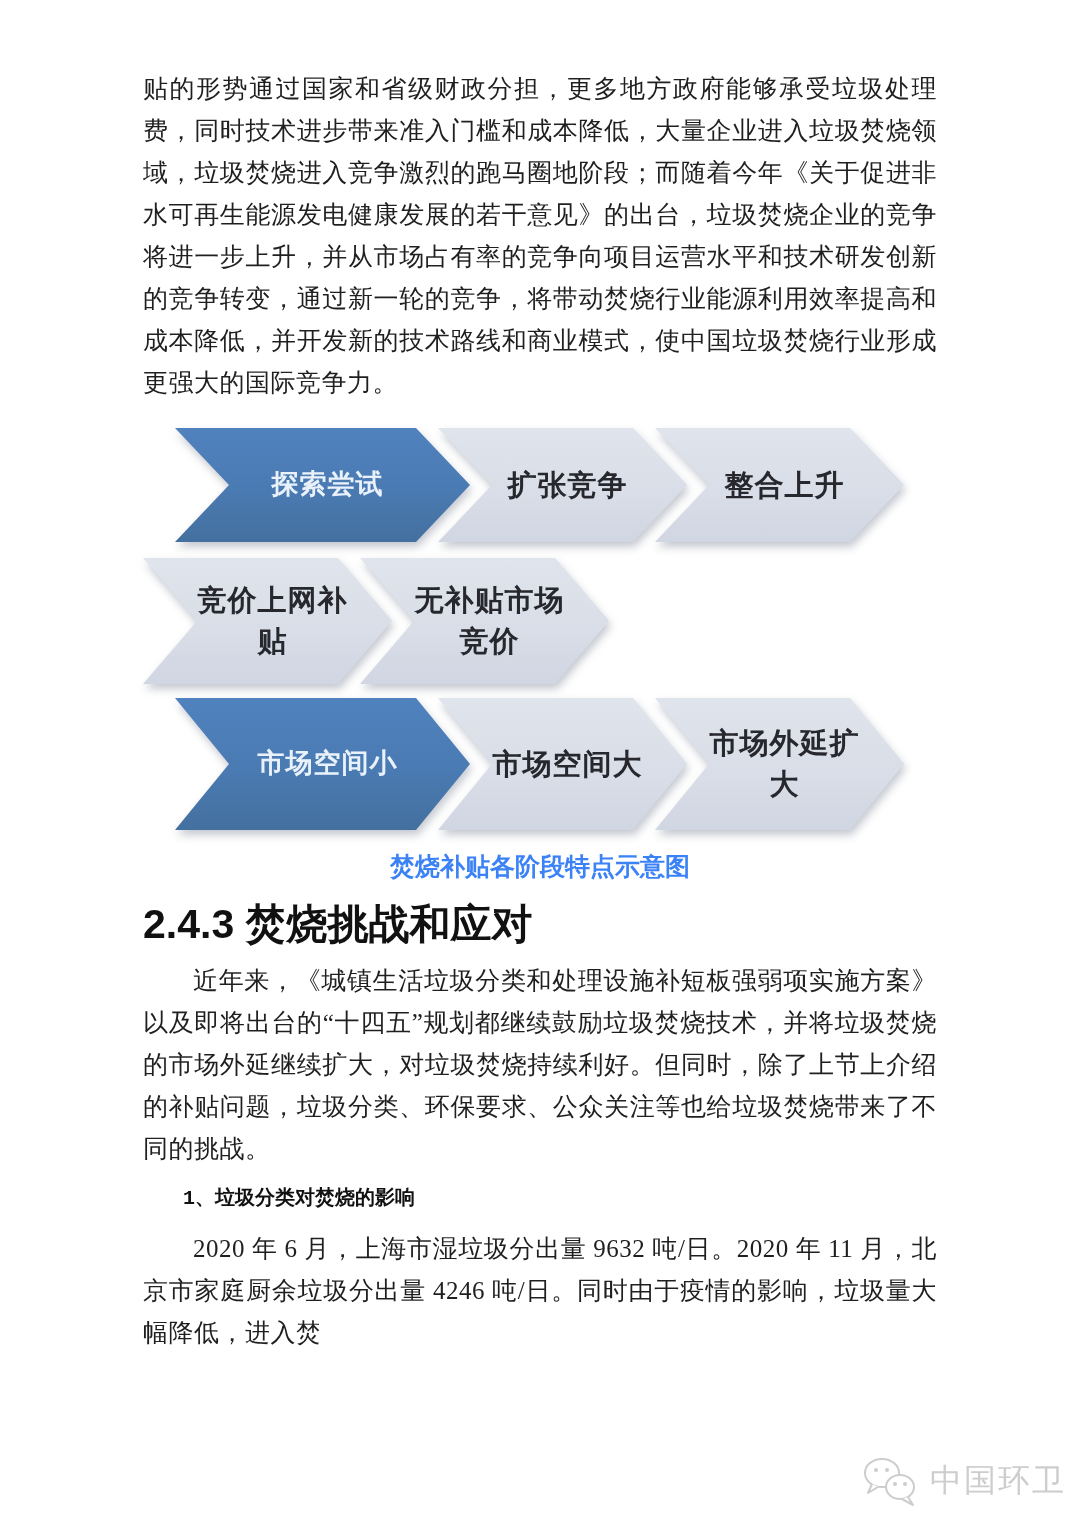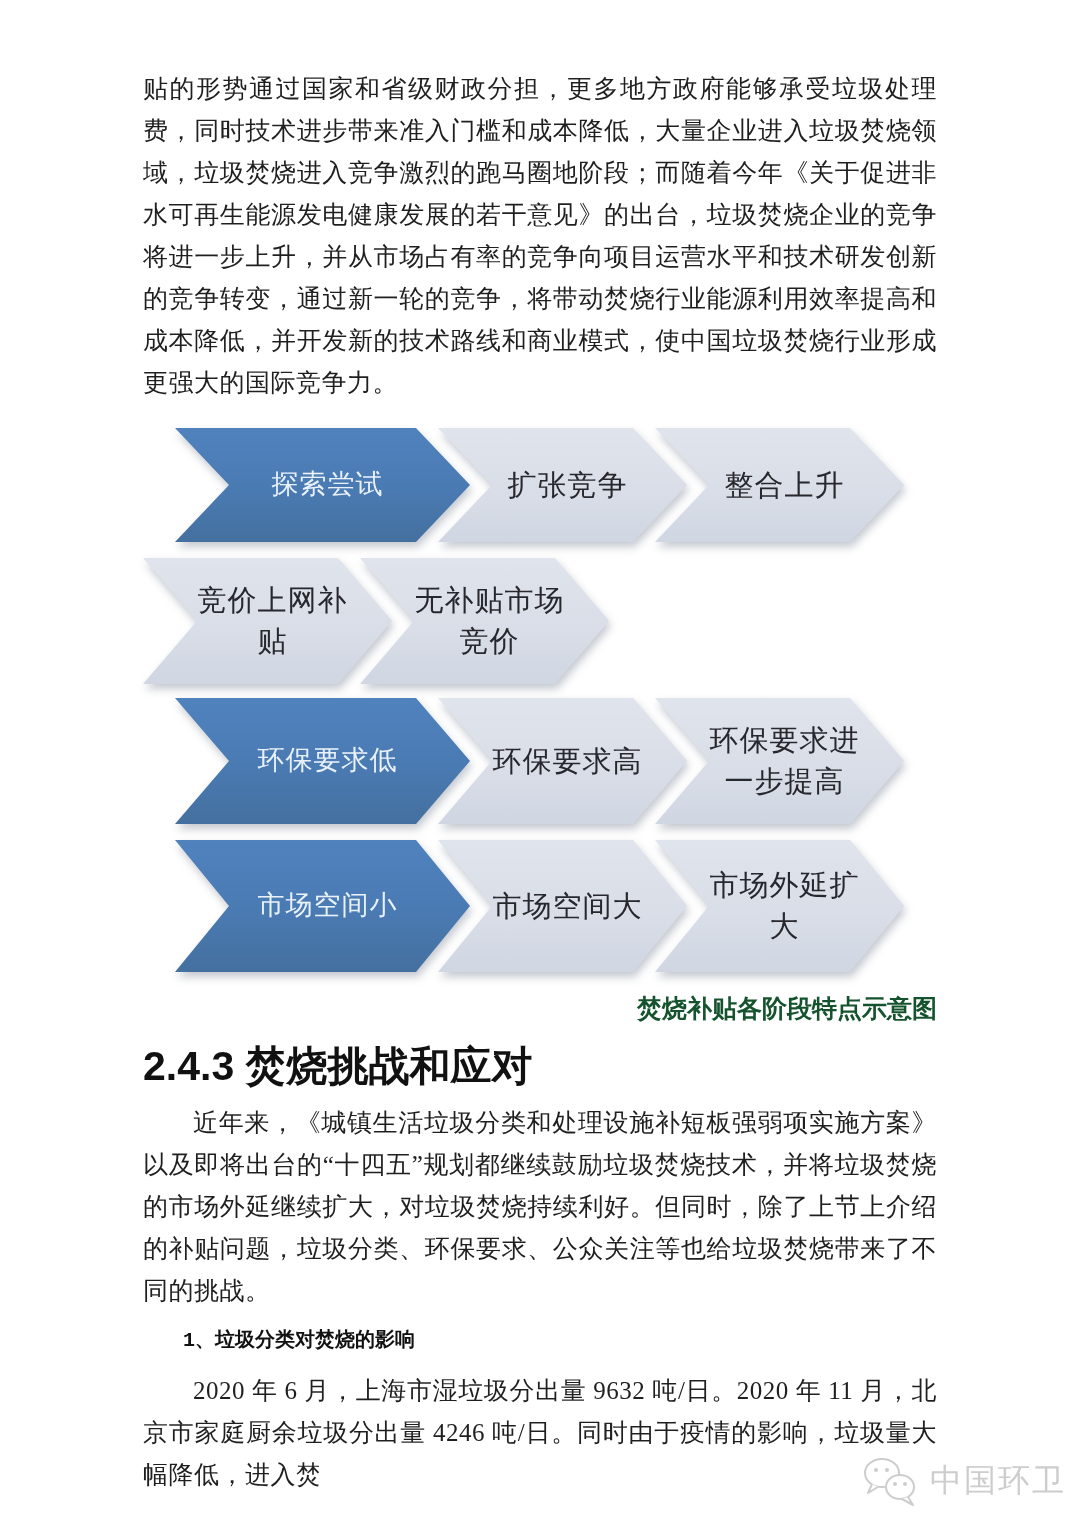--- a/index.html
+++ b/index.html
@@ -28,34 +28,34 @@
   .r4 { height:132px; }
   .chev-wrap { filter:drop-shadow(2px 5px 4px rgba(100,110,130,0.38)); }
   .c0 { width:295px; }
   .c1, .c2 { width:249px; margin-left:-32px; }
   .chev {
     width:100%; height:100%;
     clip-path:polygon(0 0, calc(100% - 54px) 0, 100% 50%, calc(100% - 54px) 100%, 0 100%, 54px 50%);
     display:flex; align-items:center; justify-content:center;
     text-align:center; white-space:pre-line;
     font-family:"Liberation Sans","DejaVu Sans",sans-serif;
-    padding:0 34px 0 44px; line-height:1.4;
+    padding:0 34px 0 44px; line-height:1.4;font-weight:bold;
   }
   .chev.blue {
     background:linear-gradient(180deg,#5082be 0%,#4a7ab2 55%,#44709f 100%);
     color:#e9f1fa; font-size:27px; letter-spacing:1px;
   }
   .chev.gray {
     background:linear-gradient(180deg,#e0e4ec 0%,#d8dde7 60%,#d0d6e2 100%);
     color:#27272e; font-size:29px; letter-spacing:1px;
   }
   .caption {
-    margin-top:20px; text-align:right;
+    margin-top:20px; text-align:center;
     font-family:"Liberation Sans","DejaVu Sans",sans-serif;
-    font-weight:bold; font-size:25px; color:#14532d;
+    font-weight:bold; font-size:25px; color:#3b82f6;
   }
 
   
   .heading {
     margin-top:14px;
     font-family:"Liberation Sans","DejaVu Sans",sans-serif;
     font-weight:bold; font-size:41px; color:#111;
   }
   .para { margin-top:8px; }
   .subheading {
@@ -98,32 +98,20 @@
       <div class="chev-wrap c1">
           <div class="chev gray">竞价上网补
 贴</div>
         </div>
       <div class="chev-wrap c2">
           <div class="chev gray">无补贴市场
 竞价</div>
         </div>
     </div>
 
-    <div class="chev-row r3">
-      <div class="chev-wrap c0">
-          <div class="chev blue">环保要求低</div>
-        </div>
-      <div class="chev-wrap c1">
-          <div class="chev gray">环保要求高</div>
-        </div>
-      <div class="chev-wrap c2">
-          <div class="chev gray">环保要求进
-一步提高</div>
-        </div>
-    </div>
 
     <div class="chev-row r4">
       <div class="chev-wrap c0">
           <div class="chev blue">市场空间小</div>
         </div>
       <div class="chev-wrap c1">
           <div class="chev gray">市场空间大</div>
         </div>
       <div class="chev-wrap c2">
           <div class="chev gray">市场外延扩

